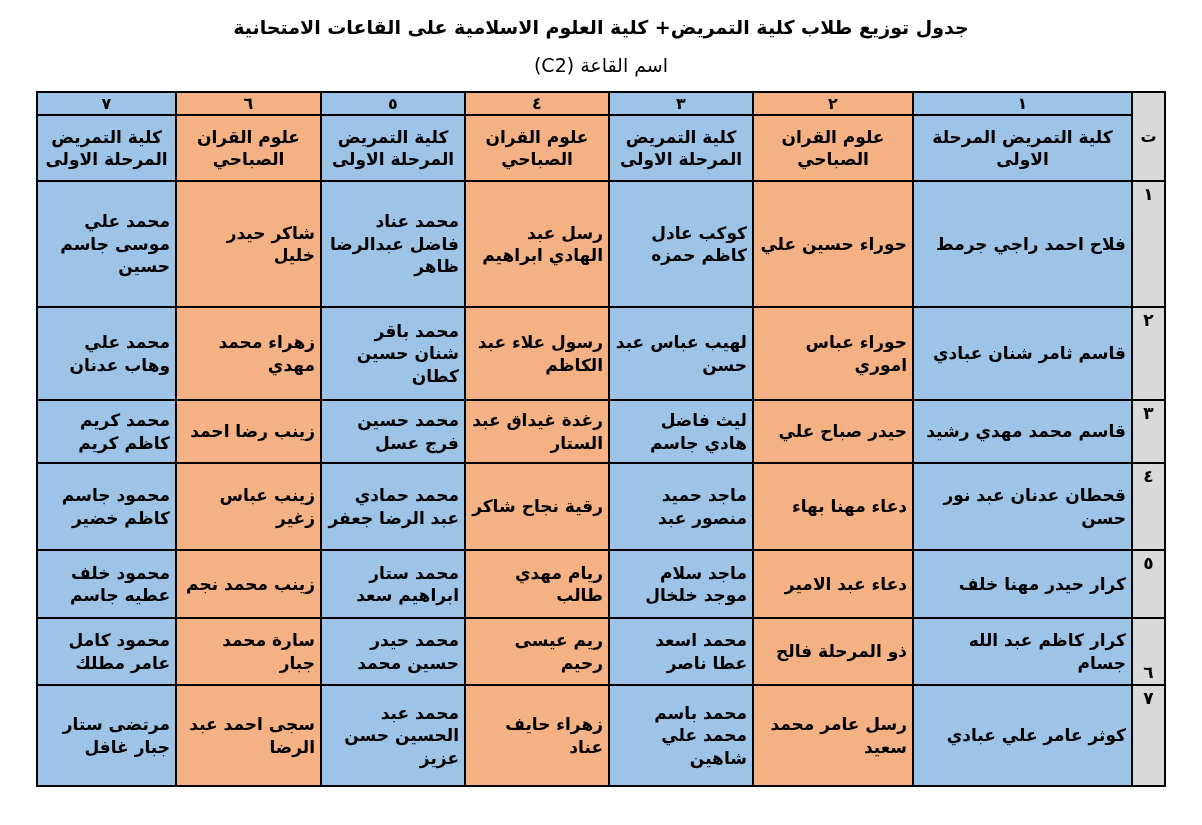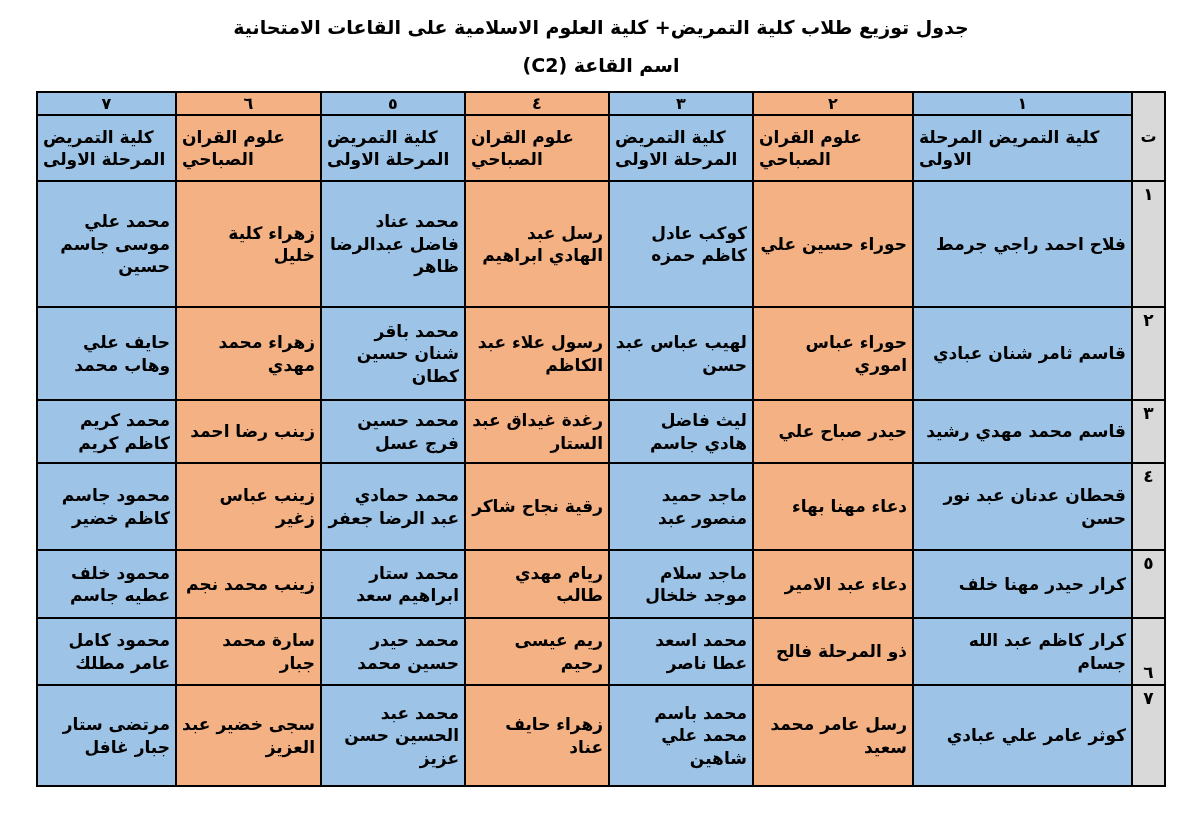--- a/index.html
+++ b/index.html
@@ -17,21 +17,21 @@
     padding-top: 16px;
     text-align: center;
     font-size: 19px;
     font-weight: bold;
   }
   .subtitle {
     margin-top: 16px;
     margin-bottom: 15px;
     text-align: center;
     font-size: 19px;
-    font-weight: bold;
+    font-weight: normal;
   }
   table.exam-table {
     border-collapse: collapse;
     table-layout: fixed;
     margin: 0 auto;
     width: 1128px;
   }
   table.exam-table td {
     border: 2px solid #000;
     font-weight: bold;
@@ -39,21 +39,21 @@
     line-height: 1.32;
     padding: 1px 5px;
     overflow: hidden;
     word-wrap: break-word;
   }
   .c-blue   { background: var(--blue); }
   .c-orange { background: var(--orange); }
   .c-grey   { background: var(--grey); }
   
   tr.row-nums td { height: 20px; text-align: center; vertical-align: middle; font-size: 16px; padding: 0 2px; }
-  tr.row-depts td { height: 62px; text-align: left; vertical-align: middle; }
+  tr.row-depts td { height: 62px; text-align: center; vertical-align: middle; }
   
   td.index-head { text-align: center; vertical-align: middle; font-size: 17px; }
   td.row-index { text-align: center; vertical-align: top; font-size: 15px; padding: 2px 1px; }
   td.row-index.v-bottom { vertical-align: bottom; }
   
   td.data-cell { text-align: right; vertical-align: middle; }
   
   tr.r1 td { height: 122px; }
   tr.r2 td { height: 89px; }
   tr.r3 td { height: 59px; }
@@ -103,33 +103,33 @@
       <td class="c-blue">كلية التمريض المرحلة الاولى</td>
     </tr>
 
     <tr class="r1">
       <td class="c-grey row-index">١</td>
       <td class="c-blue data-cell">فلاح احمد راجي جرمط</td>
       <td class="c-orange data-cell">حوراء حسين علي</td>
       <td class="c-blue data-cell">كوكب عادل كاظم حمزه</td>
       <td class="c-orange data-cell">رسل عبد الهادي ابراهيم</td>
       <td class="c-blue data-cell">محمد عناد فاضل عبدالرضا ظاهر</td>
-      <td class="c-orange data-cell">زهراء كلية خليل</td>
+      <td class="c-orange data-cell">شاكر حيدر خليل</td>
       <td class="c-blue data-cell">محمد علي موسى جاسم حسين</td>
     </tr>
 
     <tr class="r2">
       <td class="c-grey row-index">٢</td>
       <td class="c-blue data-cell">قاسم ثامر شنان عبادي</td>
       <td class="c-orange data-cell">حوراء عباس اموري</td>
       <td class="c-blue data-cell">لهيب عباس عبد حسن</td>
       <td class="c-orange data-cell">رسول علاء عبد الكاظم</td>
       <td class="c-blue data-cell">محمد باقر شنان حسين كطان</td>
       <td class="c-orange data-cell">زهراء محمد مهدي</td>
-      <td class="c-blue data-cell">حايف علي وهاب محمد</td>
+      <td class="c-blue data-cell">محمد علي وهاب عدنان</td>
     </tr>
 
     <tr class="r3">
       <td class="c-grey row-index">٣</td>
       <td class="c-blue data-cell">قاسم محمد مهدي رشيد</td>
       <td class="c-orange data-cell">حيدر صباح علي</td>
       <td class="c-blue data-cell">ليث فاضل هادي جاسم</td>
       <td class="c-orange data-cell">رغدة غيداق عبد الستار</td>
       <td class="c-blue data-cell">محمد حسين فرج عسل</td>
       <td class="c-orange data-cell">زينب رضا احمد</td>
@@ -169,18 +169,18 @@
       <td class="c-blue data-cell">محمود كامل عامر مطلك</td>
     </tr>
 
     <tr class="r7">
       <td class="c-grey row-index">٧</td>
       <td class="c-blue data-cell">كوثر عامر علي عبادي</td>
       <td class="c-orange data-cell">رسل عامر محمد سعيد</td>
       <td class="c-blue data-cell">محمد باسم محمد علي شاهين</td>
       <td class="c-orange data-cell">زهراء حايف عناد</td>
       <td class="c-blue data-cell">محمد عبد الحسين حسن عزيز</td>
-      <td class="c-orange data-cell">سجى خضير عبد العزيز</td>
+      <td class="c-orange data-cell">سجى احمد عبد الرضا</td>
       <td class="c-blue data-cell">مرتضى ستار جبار غافل</td>
     </tr>
   </tbody>
     </table>
 </div>
 
 </body></html>

